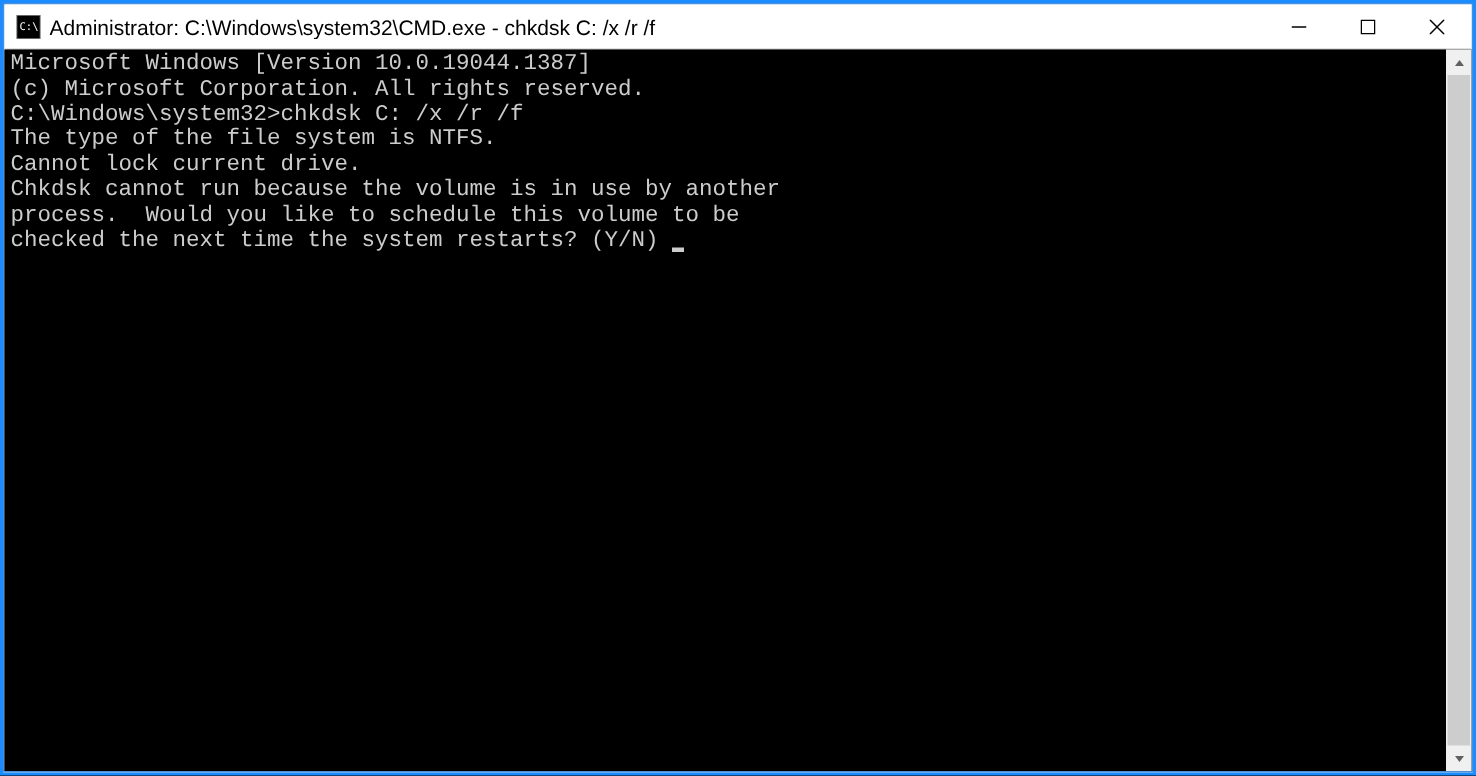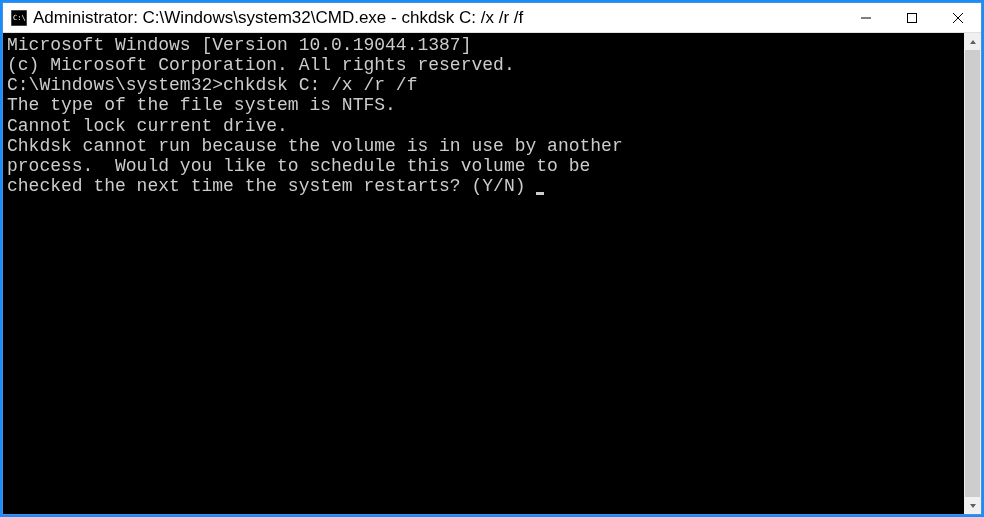--- a/index.html
+++ b/index.html
@@ -37,21 +37,21 @@
       margin-right: 6px;
       display: flex;
       align-items: center;
       justify-content: center;
     }
     .titlebar-icon svg {
       width: 16px;
       height: 16px;
     }
     .titlebar-title {
-      font-size: 17px;
+      font-size: 14px;
       color: #000000;
       flex: 1;
       white-space: nowrap;
       overflow: hidden;
     }
     .titlebar-controls {
       display: flex;
       height: 100%;
     }
     .titlebar-btn {
@@ -74,21 +74,21 @@
       flex: 1;
       display: flex;
       background: #000000;
       overflow: hidden;
     }
     .terminal {
       flex: 1;
       background: #000000;
       color: #cccccc;
       font-family: Consolas, "Courier New", monospace;
-      font-size: 18px;
+      font-size: 15px;
       line-height: 1.12;
       padding: 2px 4px;
       white-space: pre;
       overflow: hidden;
     }
     .terminal-line {
       white-space: pre;
     }
     .cursor {
       display: inline-block;

